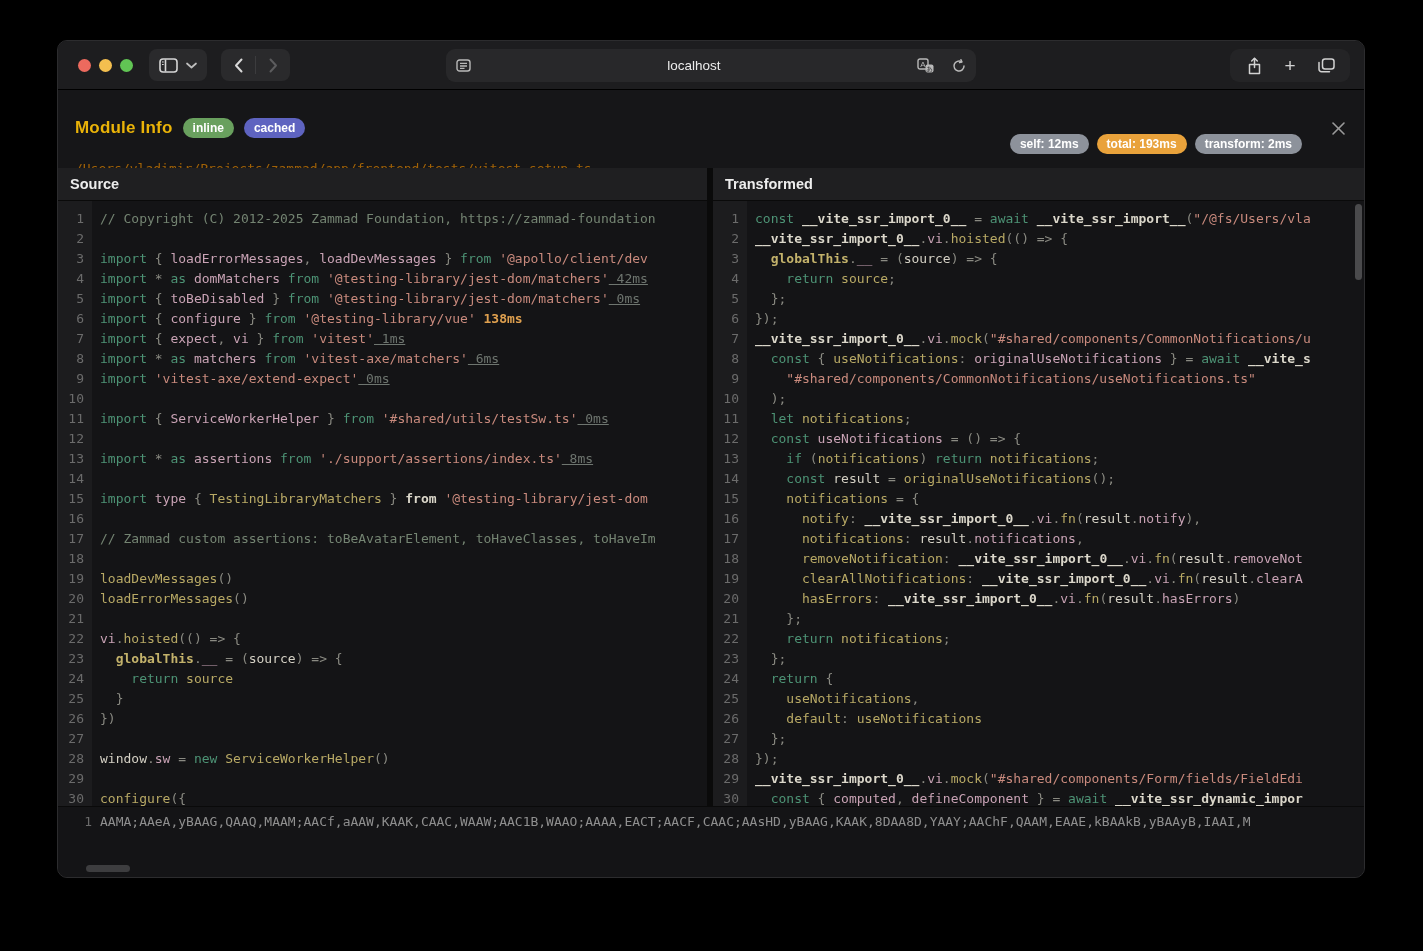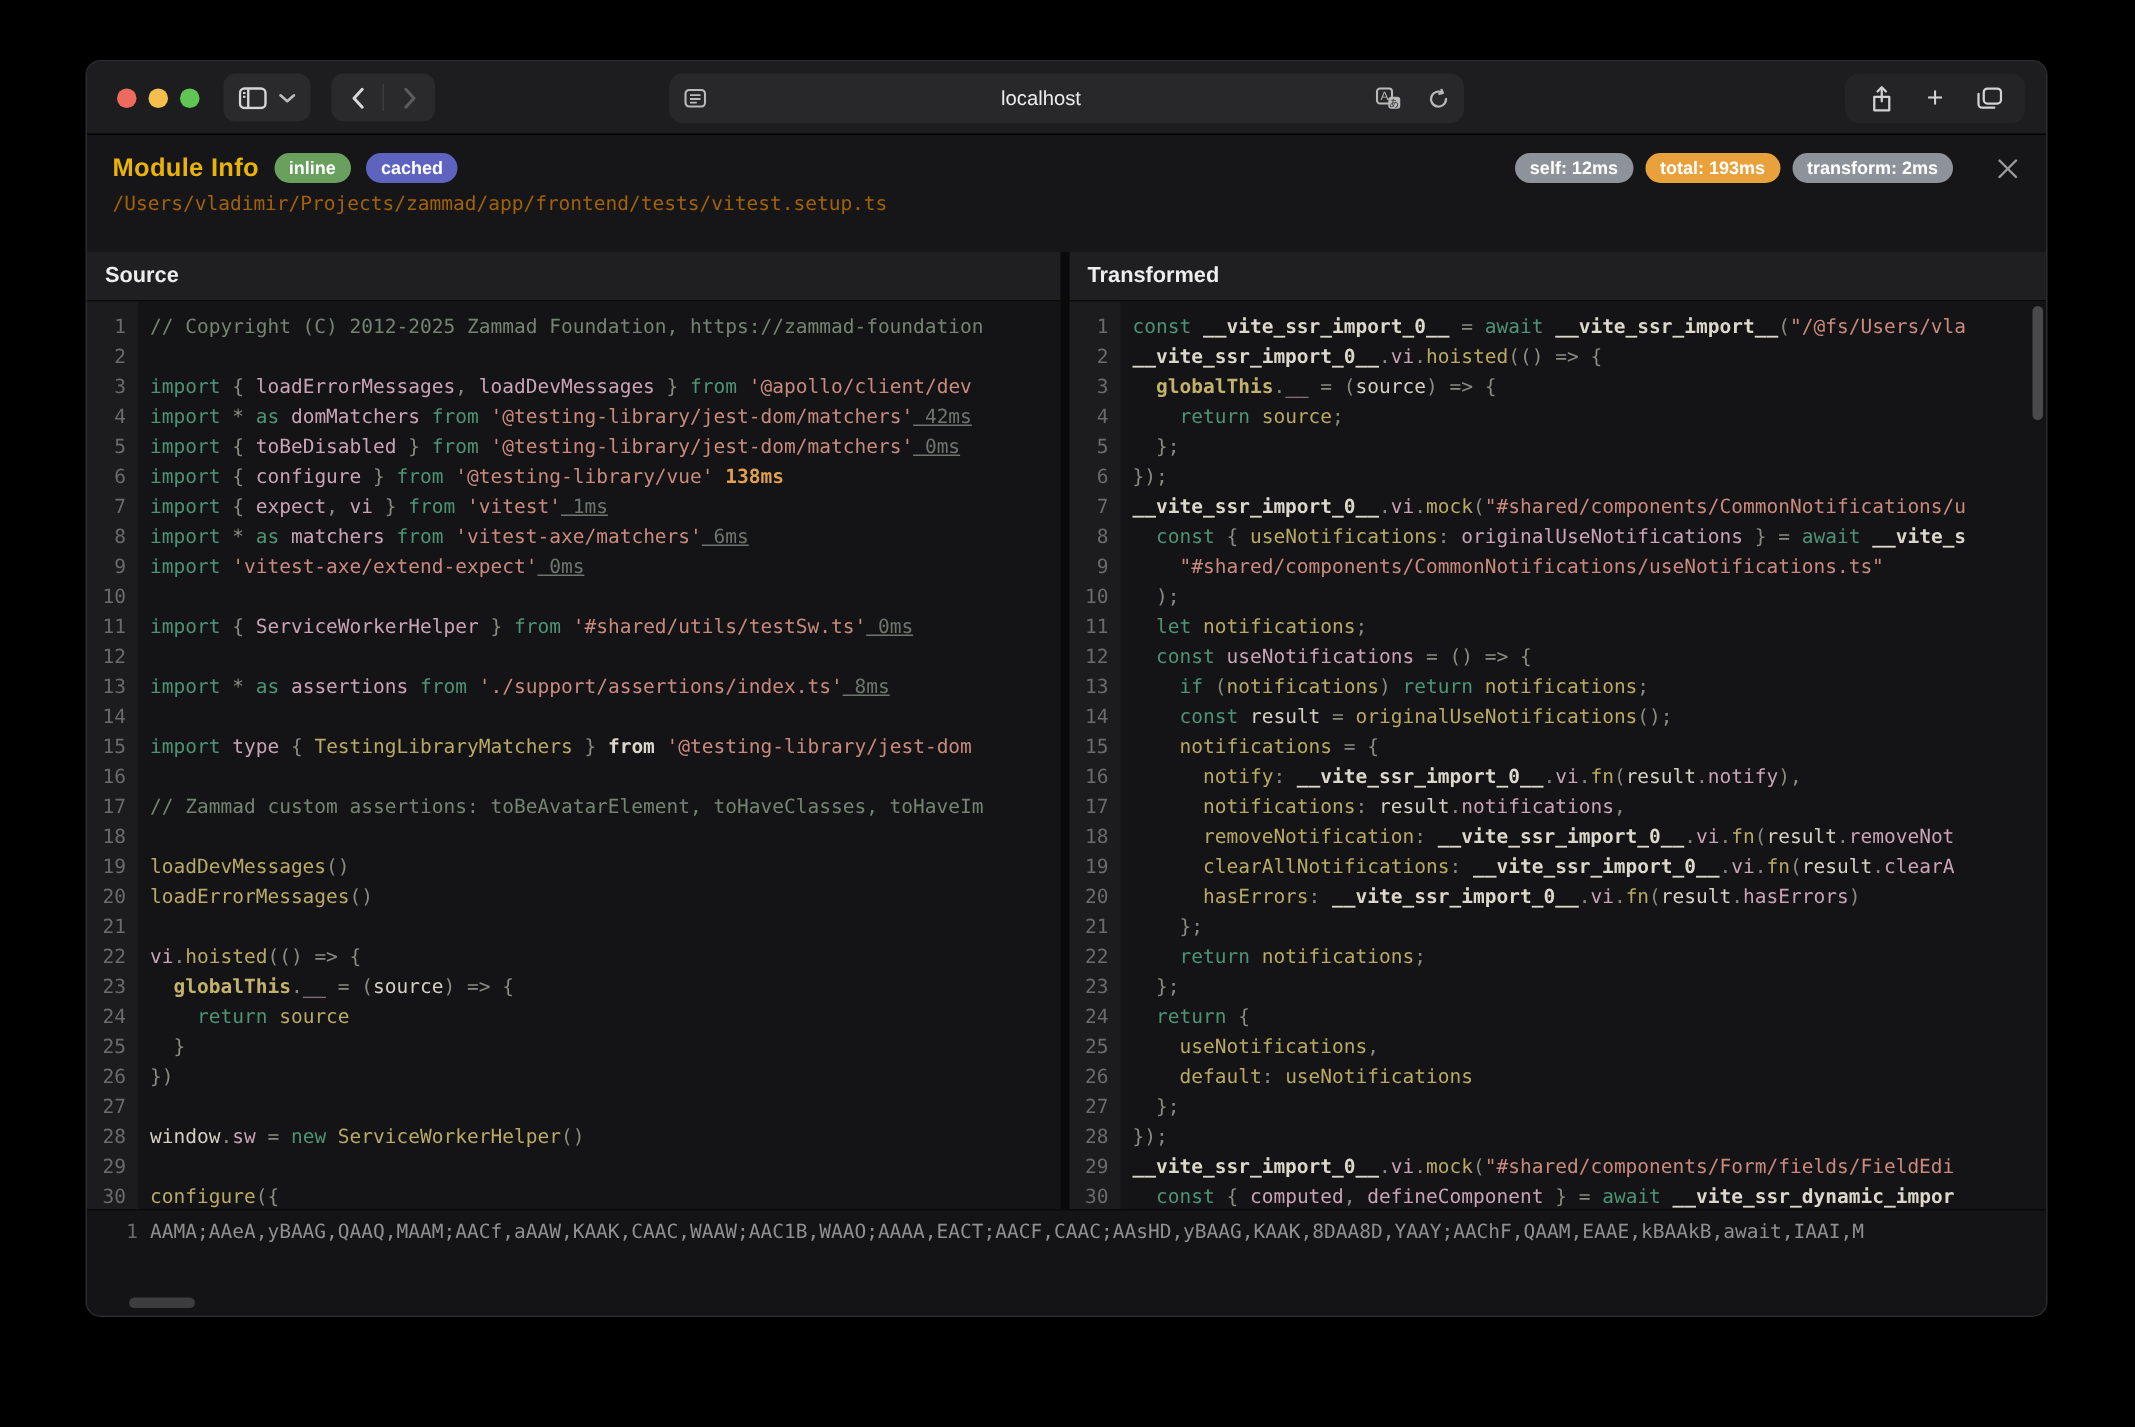--- a/index.html
+++ b/index.html
@@ -26,21 +26,21 @@
              display:flex;align-items:center;padding:0 6px;}
   .rb{width:36px;height:33px;display:flex;align-items:center;justify-content:center;color:#d2d2d2;
       font-size:19px;font-weight:400;}
 
   
   .module-header{height:78px;background:#161618;box-sizing:border-box;padding:12px 16px 0 17px;}
   .mh-row{display:flex;align-items:center;}
   .mh-title{color:#eab308;font-size:17px;font-weight:700;letter-spacing:.2px;}
   .badge{border-radius:10px;padding:3px 10px;font-size:12px;font-weight:700;color:#fff;margin-left:10px;}
   .mh-right{margin-left:auto;display:flex;align-items:center;gap:8px;}
-  .tbadge{border-radius:10px;padding:3px 10px;font-size:12px;font-weight:700;color:#fff;}
+  .tbadge{border-radius:10px;padding:3px 10px;font-size:12px;font-weight:700;color:#fff;margin-top:32px;}
   .closebtn{margin-left:18px;display:flex;align-items:center;justify-content:center;width:20px;height:20px;}
   .mh-path{margin-top:7px;color:#a16207;font-size:13px;font-family:"DejaVu Sans Mono",monospace;}
 
   
   .panels{position:absolute;left:0;right:0;top:127px;bottom:70px;display:flex;background:#0a0a0a;}
   .panel{background:#141416;display:flex;flex-direction:column;overflow:hidden;}
   .panel.left{width:649px;}
   .panel.right{flex:1;margin-left:6px;}
   .panel-head{height:32px;background:#1f1f21;border-bottom:1px solid #0a0a0a;display:flex;align-items:center;
               padding-left:12px;color:#ededed;font-size:14.5px;font-weight:700;flex:0 0 auto;}
@@ -262,20 +262,20 @@
               <div class="ln">30</div>
             </div>
           <div class="codebody"><div class="cl"><span class="tk-kw">const</span><span class="tk-txtb"> __vite_ssr_import_0__</span><span class="tk-pun"> = </span><span class="tk-kw">await</span><span class="tk-txtb"> __vite_ssr_import__</span><span class="tk-pun">(</span><span class="tk-str">"/@fs/Users/vla</span></div><div class="cl"><span class="tk-txtb">__vite_ssr_import_0__</span><span class="tk-pun">.</span><span class="tk-id">vi</span><span class="tk-pun">.</span><span class="tk-fn">hoisted</span><span class="tk-pun">(() =&gt; {</span></div><div class="cl"><span class="tk-fnb">  globalThis</span><span class="tk-pun">.</span><span class="tk-id">__</span><span class="tk-pun"> = (</span><span class="tk-txt">source</span><span class="tk-pun">) =&gt; {</span></div><div class="cl"><span class="tk-kw">    return</span><span class="tk-fn"> source</span><span class="tk-pun">;</span></div><div class="cl"><span class="tk-pun">  };</span></div><div class="cl"><span class="tk-pun">});</span></div><div class="cl"><span class="tk-txtb">__vite_ssr_import_0__</span><span class="tk-pun">.</span><span class="tk-id">vi</span><span class="tk-pun">.</span><span class="tk-fn">mock</span><span class="tk-pun">(</span><span class="tk-str">"#shared/components/CommonNotifications/u</span></div><div class="cl"><span class="tk-kw">  const</span><span class="tk-pun"> { </span><span class="tk-fn">useNotifications</span><span class="tk-pun">: </span><span class="tk-id">originalUseNotifications</span><span class="tk-pun"> } = </span><span class="tk-kw">await</span><span class="tk-txtb"> __vite_s</span></div><div class="cl"><span class="tk-str">    "#shared/components/CommonNotifications/useNotifications.ts"</span></div><div class="cl"><span class="tk-pun">  );</span></div><div class="cl"><span class="tk-kw">  let</span><span class="tk-fn"> notifications</span><span class="tk-pun">;</span></div><div class="cl"><span class="tk-kw">  const</span><span class="tk-id"> useNotifications</span><span class="tk-pun"> = () =&gt; {</span></div><div class="cl"><span class="tk-kw">    if</span><span class="tk-pun"> (</span><span class="tk-fn">notifications</span><span class="tk-pun">) </span><span class="tk-kw">return</span><span class="tk-fn"> notifications</span><span class="tk-pun">;</span></div><div class="cl"><span class="tk-kw">    const</span><span class="tk-txt"> result</span><span class="tk-pun"> = </span><span class="tk-fn">originalUseNotifications</span><span class="tk-pun">();</span></div><div class="cl"><span class="tk-fn">    notifications</span><span class="tk-pun"> = {</span></div><div class="cl"><span class="tk-fn">      notify</span><span class="tk-pun">: </span><span class="tk-txtb">__vite_ssr_import_0__</span><span class="tk-pun">.</span><span class="tk-id">vi</span><span class="tk-pun">.</span><span class="tk-fn">fn</span><span class="tk-pun">(</span><span class="tk-txt">result</span><span class="tk-pun">.</span><span class="tk-id">notify</span><span class="tk-pun">),</span></div><div class="cl"><span class="tk-fn">      notifications</span><span class="tk-pun">: </span><span class="tk-txt">result</span><span class="tk-pun">.</span><span class="tk-id">notifications</span><span class="tk-pun">,</span></div><div class="cl"><span class="tk-fn">      removeNotification</span><span class="tk-pun">: </span><span class="tk-txtb">__vite_ssr_import_0__</span><span class="tk-pun">.</span><span class="tk-id">vi</span><span class="tk-pun">.</span><span class="tk-fn">fn</span><span class="tk-pun">(</span><span class="tk-txt">result</span><span class="tk-pun">.</span><span class="tk-id">removeNot</span></div><div class="cl"><span class="tk-fn">      clearAllNotifications</span><span class="tk-pun">: </span><span class="tk-txtb">__vite_ssr_import_0__</span><span class="tk-pun">.</span><span class="tk-id">vi</span><span class="tk-pun">.</span><span class="tk-fn">fn</span><span class="tk-pun">(</span><span class="tk-txt">result</span><span class="tk-pun">.</span><span class="tk-id">clearA</span></div><div class="cl"><span class="tk-fn">      hasErrors</span><span class="tk-pun">: </span><span class="tk-txtb">__vite_ssr_import_0__</span><span class="tk-pun">.</span><span class="tk-id">vi</span><span class="tk-pun">.</span><span class="tk-fn">fn</span><span class="tk-pun">(</span><span class="tk-txt">result</span><span class="tk-pun">.</span><span class="tk-id">hasErrors</span><span class="tk-pun">)</span></div><div class="cl"><span class="tk-pun">    };</span></div><div class="cl"><span class="tk-kw">    return</span><span class="tk-fn"> notifications</span><span class="tk-pun">;</span></div><div class="cl"><span class="tk-pun">  };</span></div><div class="cl"><span class="tk-kw">  return</span><span class="tk-pun"> {</span></div><div class="cl"><span class="tk-fn">    useNotifications</span><span class="tk-pun">,</span></div><div class="cl"><span class="tk-fn">    default</span><span class="tk-pun">: </span><span class="tk-fn">useNotifications</span></div><div class="cl"><span class="tk-pun">  };</span></div><div class="cl"><span class="tk-pun">});</span></div><div class="cl"><span class="tk-txtb">__vite_ssr_import_0__</span><span class="tk-pun">.</span><span class="tk-id">vi</span><span class="tk-pun">.</span><span class="tk-fn">mock</span><span class="tk-pun">(</span><span class="tk-str">"#shared/components/Form/fields/FieldEdi</span></div><div class="cl"><span class="tk-kw">  const</span><span class="tk-pun"> { </span><span class="tk-id">computed</span><span class="tk-pun">, </span><span class="tk-id">defineComponent</span><span class="tk-pun"> } = </span><span class="tk-kw">await</span><span class="tk-txtb"> __vite_ssr_dynamic_impor</span></div></div>
         </div>
       </div>
     </div>
 
     <div class="sourcemap">
       <div class="sm-line">
         <div class="sm-num">1</div>
-        <div class="sm-map">AAMA;AAeA,yBAAG,QAAQ,MAAM;AACf,aAAW,KAAK,CAAC,WAAW;AAC1B,WAAO;AAAA,EACT;AACF,CAAC;AAsHD,yBAAG,KAAK,8DAA8D,YAAY;AAChF,QAAM,EAAE,kBAAkB,await,IAAI,M</div>
+        <div class="sm-map">AAMA;AAeA,yBAAG,QAAQ,MAAM;AACf,aAAW,KAAK,CAAC,WAAW;AAC1B,WAAO;AAAA,EACT;AACF,CAAC;AAsHD,yBAAG,KAAK,8DAA8D,YAAY;AAChF,QAAM,EAAE,kBAAkB,yBAAyB,IAAI,M</div>
       </div>
       <div class="hthumb"></div>
     </div>
 
     <div class="vthumb"></div>
   </div>
 </div>
 
 </body></html>

